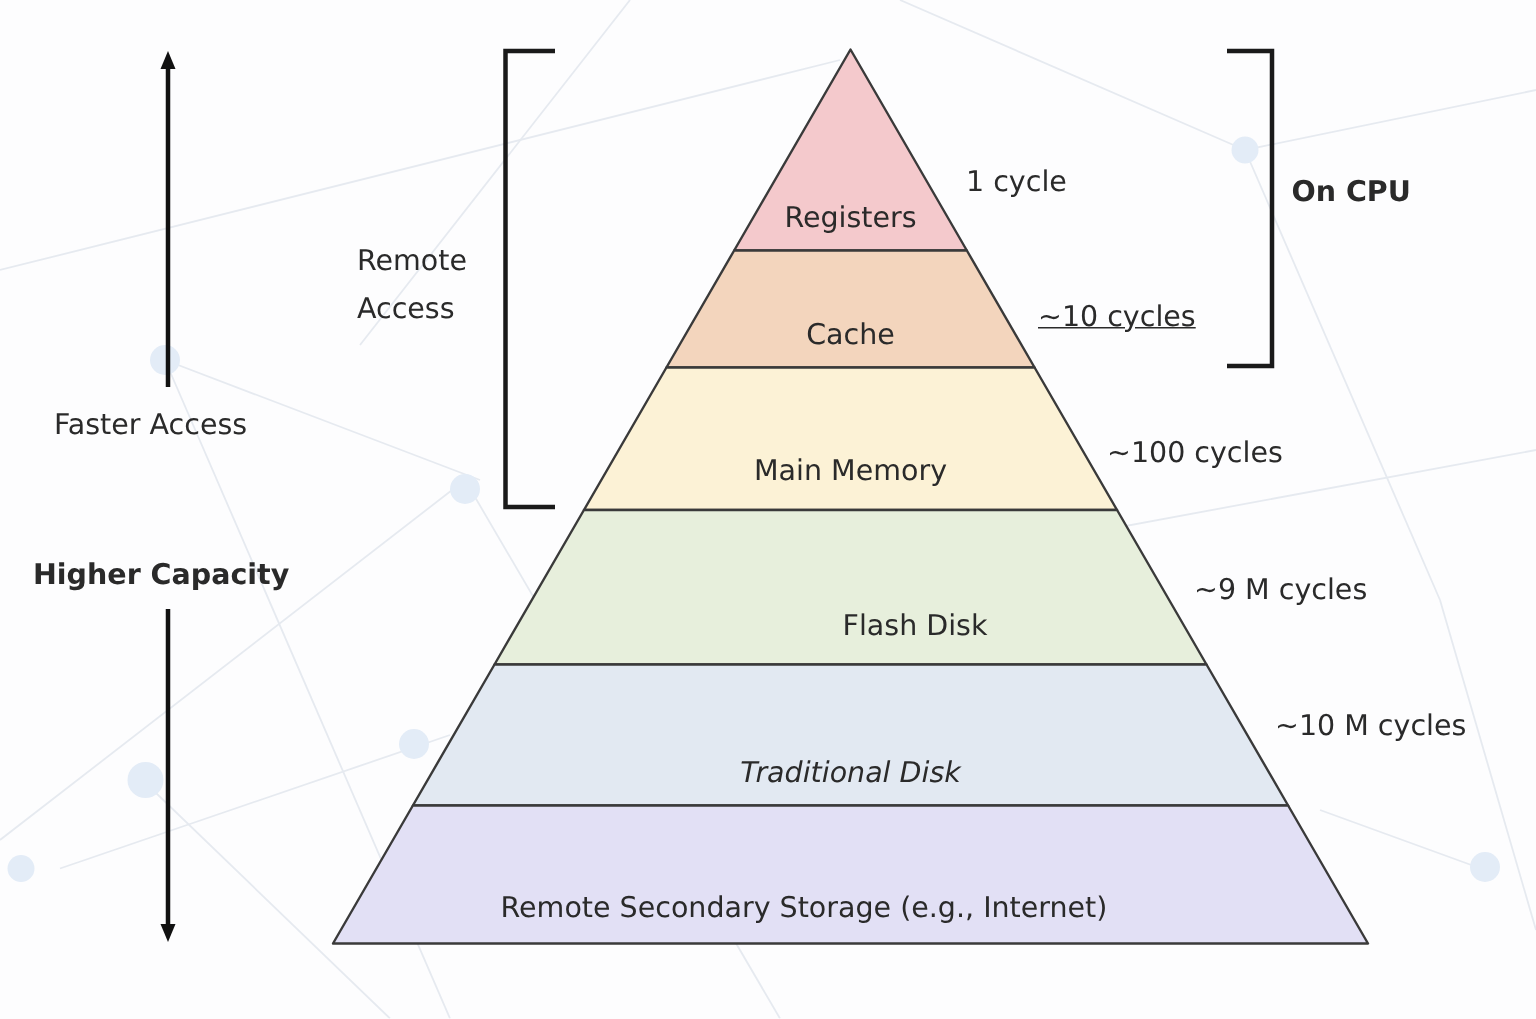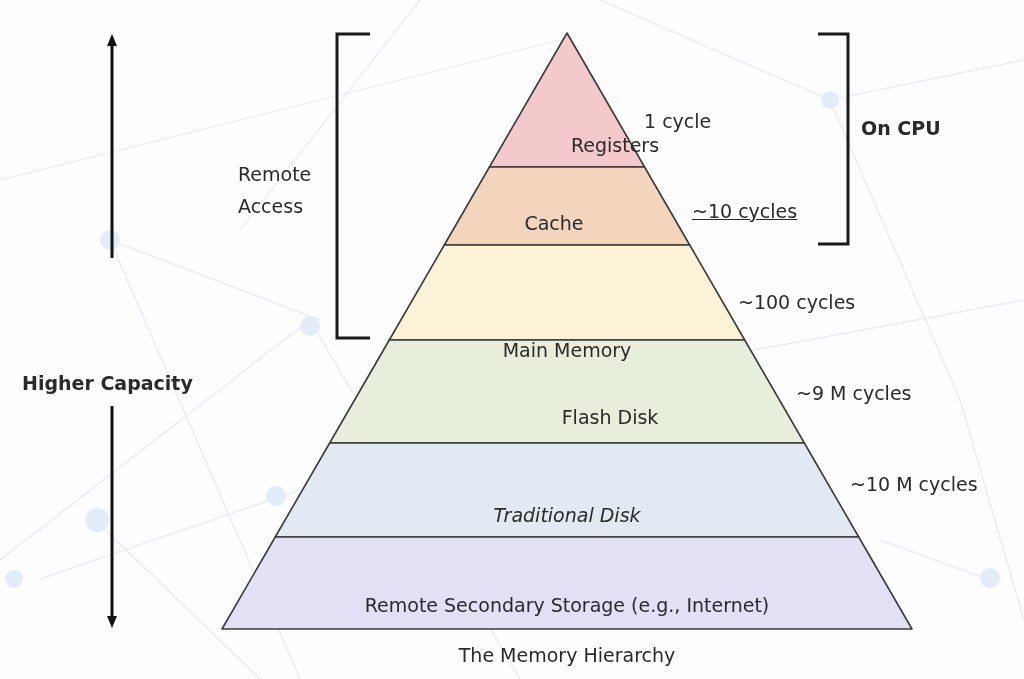--- a/index.html
+++ b/index.html
@@ -55,35 +55,35 @@
     <g id="layers">
         <polygon points="567,33 644.5671140939597,167 489.43288590604027,167" fill="#f4c9cc" stroke="#3a3a3a" stroke-width="1.6" stroke-linejoin="round"></polygon>
         <polygon points="489.43288590604027,167 644.5671140939597,167 689.7181208053692,245 444.28187919463085,245" fill="#f3d5bd" stroke="#3a3a3a" stroke-width="1.6" stroke-linejoin="round"></polygon>
         <polygon points="444.28187919463085,245 689.7181208053692,245 744.7097315436242,340 389.2902684563758,340" fill="#fcf2d6" stroke="#3a3a3a" stroke-width="1.6" stroke-linejoin="round"></polygon>
         <polygon points="389.2902684563758,340 744.7097315436242,340 804.3322147651006,443 329.6677852348994,443" fill="#e7efdc" stroke="#3a3a3a" stroke-width="1.6" stroke-linejoin="round"></polygon>
         <polygon points="329.6677852348994,443 804.3322147651006,443 858.744966442953,537 275.255033557047,537" fill="#e2e9f2" stroke="#3a3a3a" stroke-width="1.6" stroke-linejoin="round"></polygon>
         <polygon points="275.255033557047,537 858.744966442953,537 912,629 222,629" fill="#e2e0f5" stroke="#3a3a3a" stroke-width="1.6" stroke-linejoin="round"></polygon>
       </g>
   </svg>
 
+  <div class="lbl" style="left:36px; top:272px;">Faster Access</div>
   <div class="lbl" style="left:22px; top:372px;font-weight:bold;">Higher Capacity</div>
   <div class="lbl" style="left:238px; top:158px; line-height:32px;">
     <div>Remote</div>
     <div>Access</div>
   </div>
   <div class="lbl" style="left:861px; top:117px;font-weight:bold;">On CPU</div>
 
   <div id="layer-labels">
-      <div class="lbl center" style="left: 567px; top: 134px; margin-left: 48px;">Registers</div>
+      <div class="lbl center" style="left: 567px; top: 134px;">Registers</div>
       <div class="lbl" style="left: 644px; top: 110px;">1 cycle</div>
-      <div class="lbl center" style="left: 554px; top: 212px;">Cache</div>
+      <div class="lbl center" style="left: 567px; top: 212px;">Cache</div>
       <div class="lbl" style="left: 692px; top: 200px; text-decoration: underline;">~10 cycles</div>
-      <div class="lbl center" style="left: 567px; top: 303px; margin-top: 36px;">Main Memory</div>
+      <div class="lbl center" style="left: 567px; top: 303px;">Main Memory</div>
       <div class="lbl" style="left: 738px; top: 291px;">~100 cycles</div>
       <div class="lbl center" style="left: 567px; top: 406px; margin-left: 43px;">Flash Disk</div>
       <div class="lbl" style="left: 796px; top: 382px;">~9 M cycles</div>
       <div class="lbl center" style="left: 567px; top: 504px; font-style: italic;">Traditional Disk</div>
       <div class="lbl" style="left: 850px; top: 473px;">~10 M cycles</div>
-      <div class="lbl center" style="left: 567px; top: 594px;">Remote Secondary Storage (e.g., Internet)</div>
+      <div class="lbl center" style="left: 536px; top: 594px;">Remote Secondary Storage (e.g., Internet)</div>
     </div>
 
-  <div class="lbl center" style="left:567px; top:644px;">The Memory Hierarchy</div>
 </div>
 
 </body></html>

